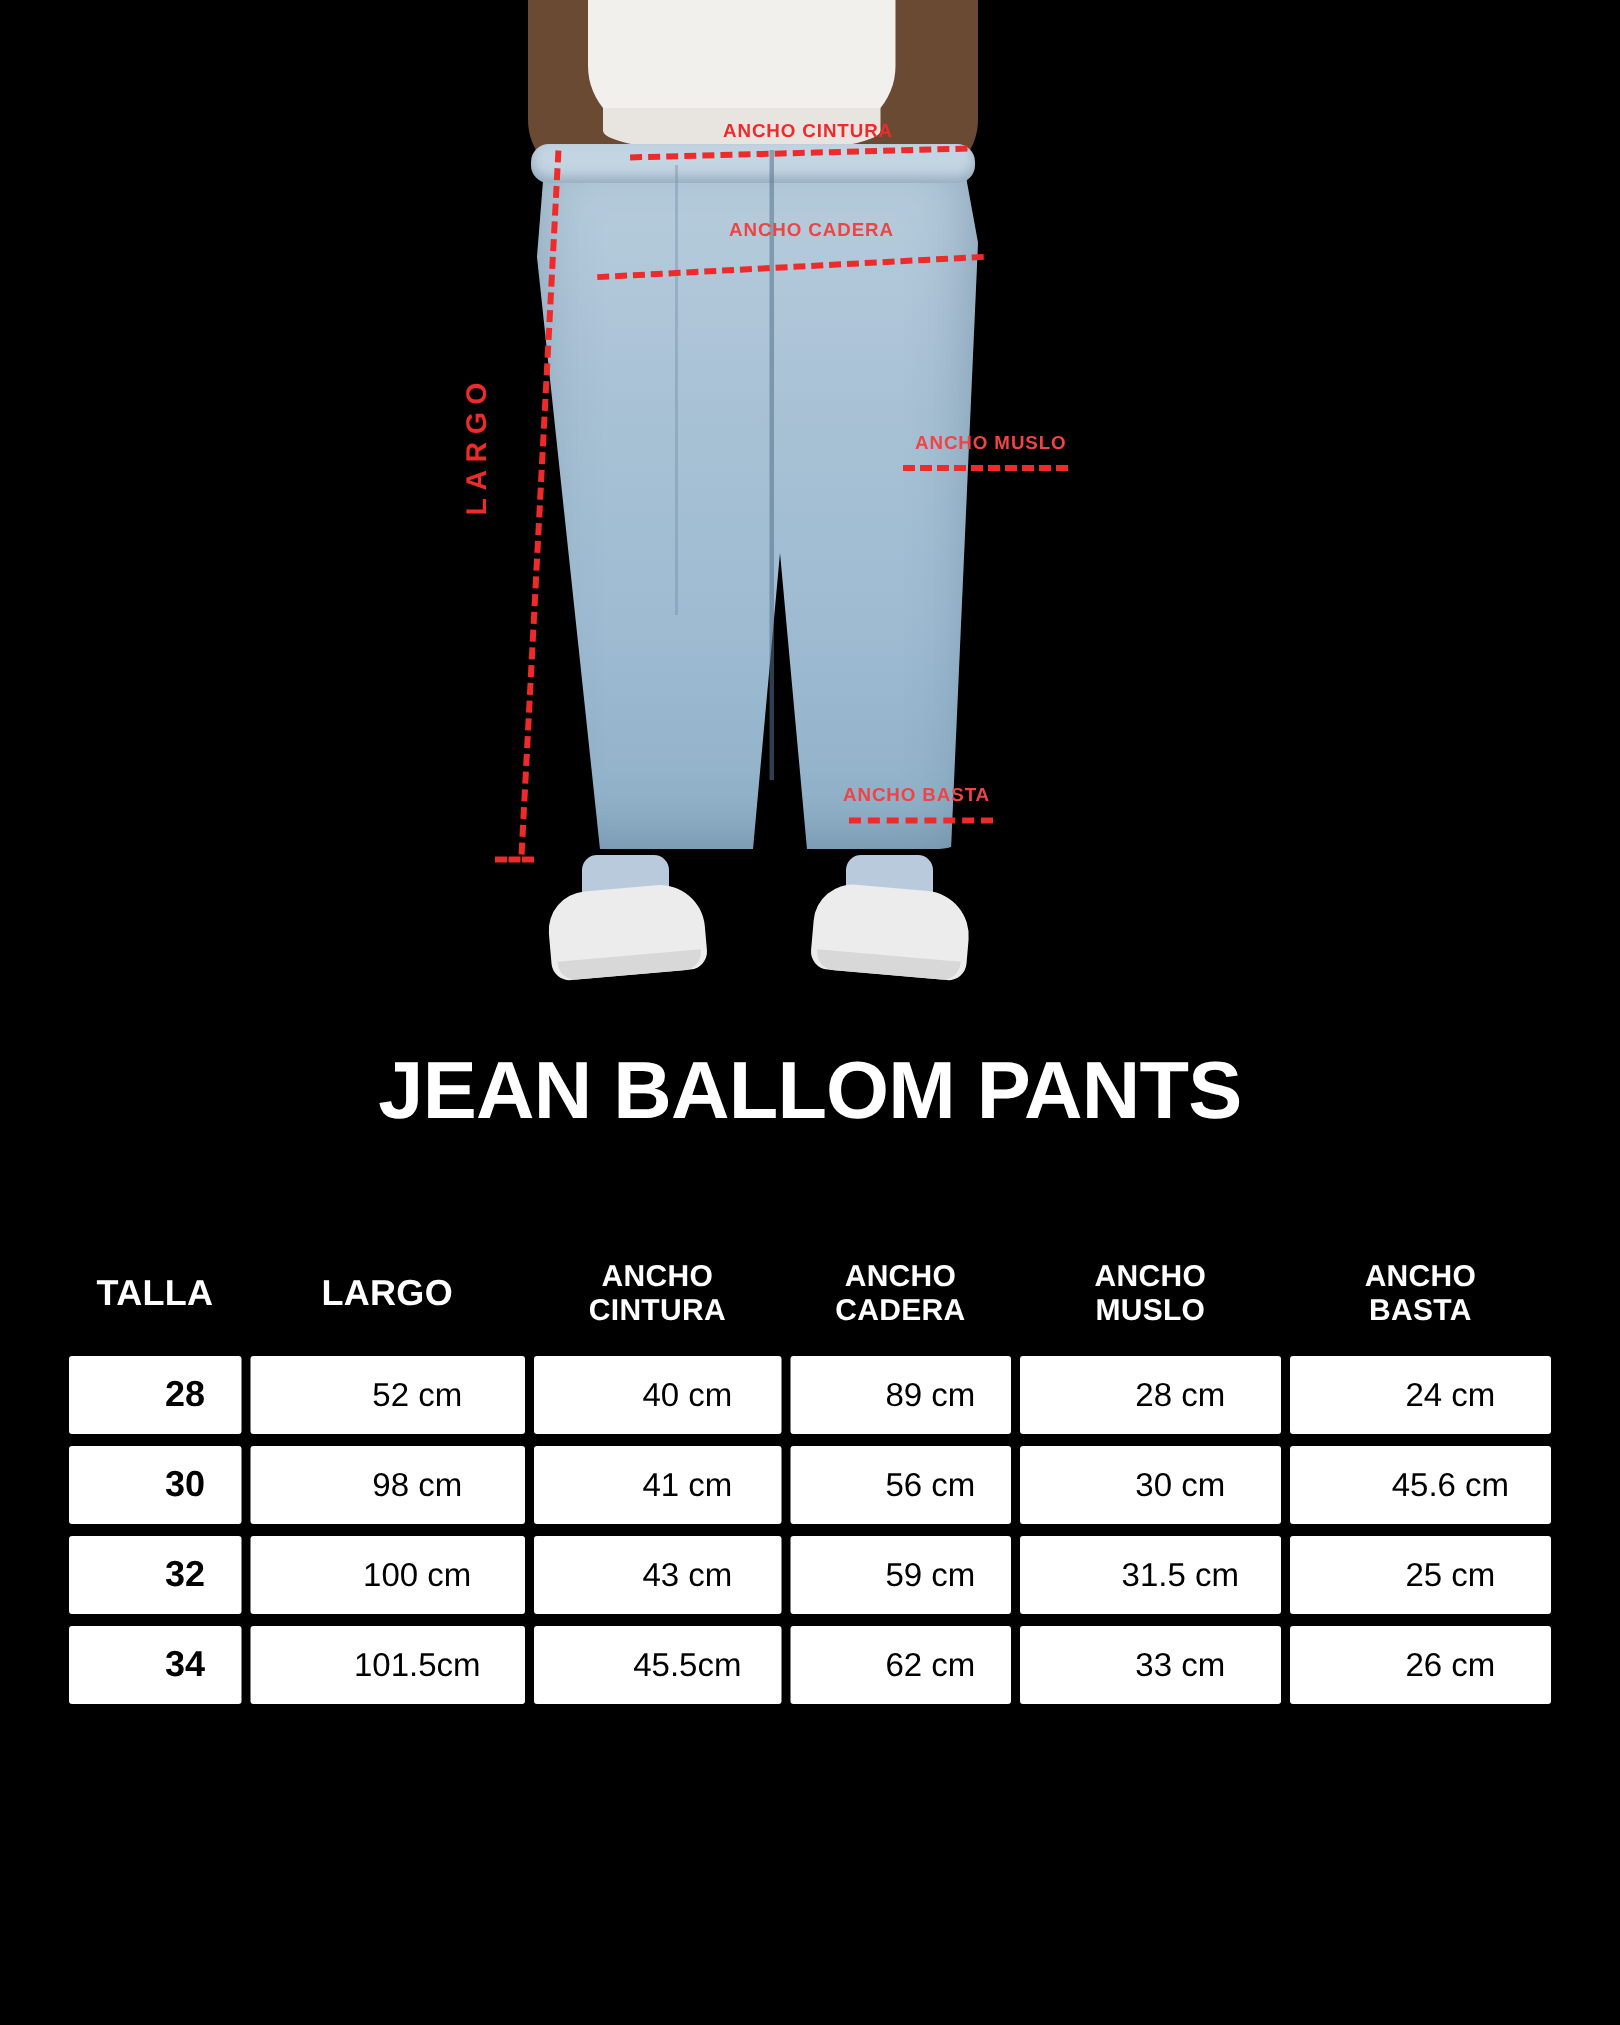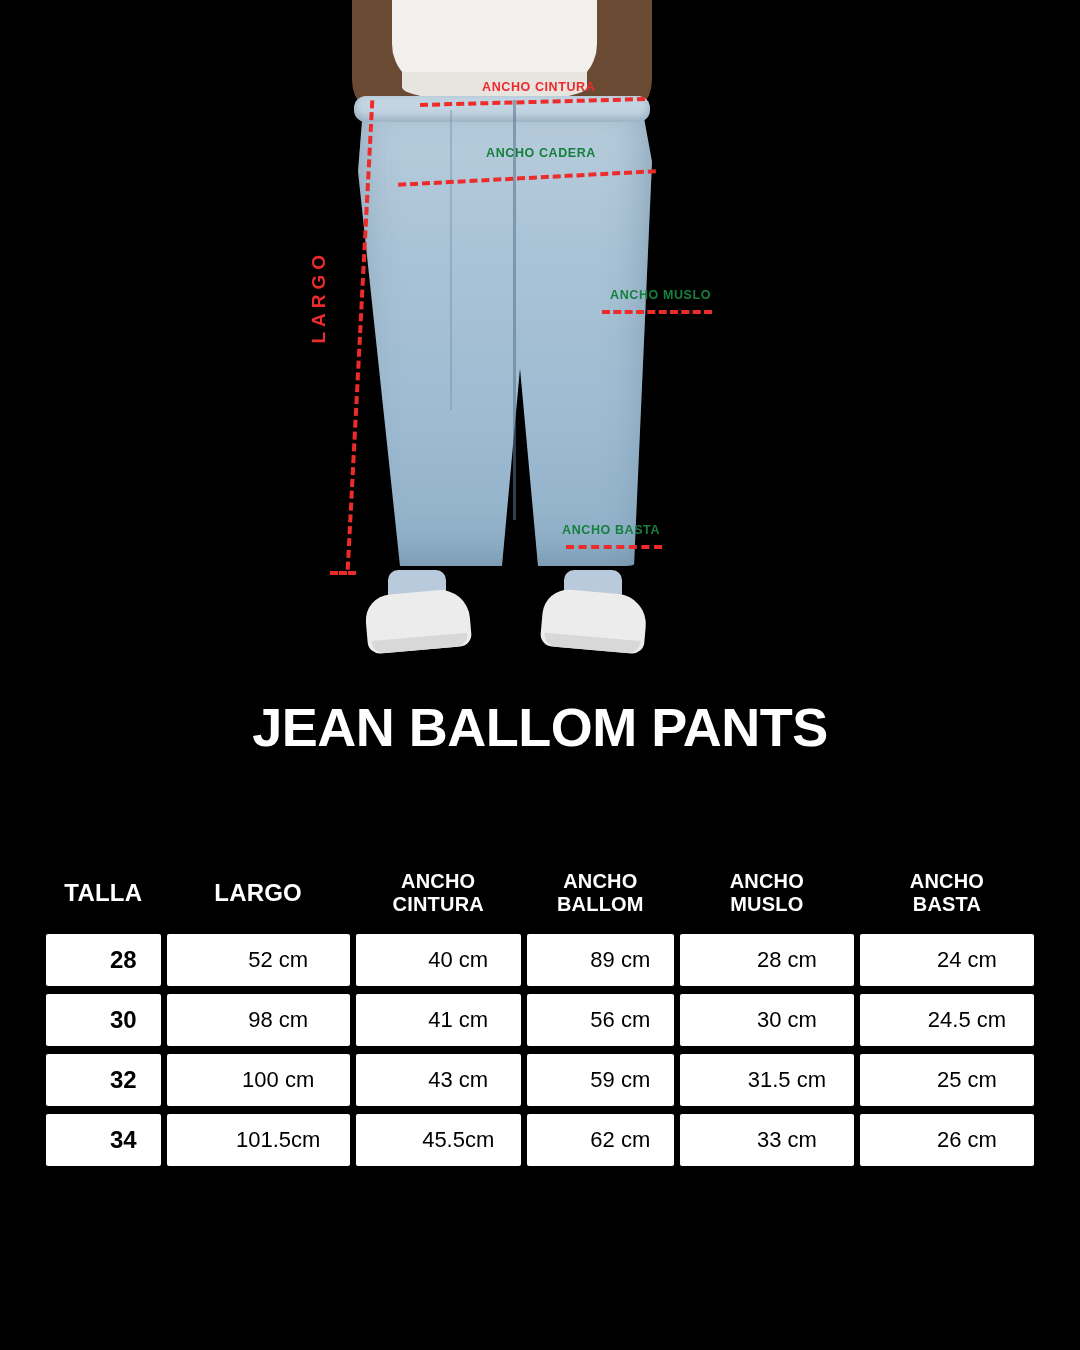--- a/index.html
+++ b/index.html
@@ -149,39 +149,39 @@
     border-left: 4px dashed #ee2b2b;
   }
   .lbl {
     position: absolute;
     font-size: 12.5px;
     font-weight: 700;
     letter-spacing: 0.6px;
     white-space: nowrap;
   }
   .lbl.red { color: #ee2b2b; }
-  .lbl.white { color: #15803d; }
+  .lbl.white { color: #ef4444; }
 
   
   .title {
     position: absolute;
     top: 696px;
     left: 0;
     width: 1080px;
     text-align: center;
     color: #ffffff;
     font-size: 54px;
     font-weight: 700;
     letter-spacing: -0.5px;
   }
 
   
   .table-wrap {
     position: absolute;
-    top: 862px;
+    top: 832px;
     left: 40px;
     width: 1000px;
   }
   table {
     width: 100%;
     border-collapse: separate;
     border-spacing: 6px 8px;
   }
   thead th {
     color: #ffffff;
@@ -254,21 +254,21 @@
           </th>
           <th class="wide">
             <span>LARGO</span>
           </th>
           <th>
             <span>ANCHO</span><br>
             <span>CINTURA</span>
           </th>
           <th>
             <span>ANCHO</span><br>
-            <span>BALLOM</span>
+            <span>CADERA</span>
           </th>
           <th>
             <span>ANCHO</span><br>
             <span>MUSLO</span>
           </th>
           <th>
             <span>ANCHO</span><br>
             <span>BASTA</span>
           </th>
         </tr>
@@ -281,21 +281,21 @@
           <td>89 cm</td>
           <td>28 cm</td>
           <td>24 cm</td>
         </tr>
         <tr>
           <td class="size">30</td>
           <td>98 cm</td>
           <td>41 cm</td>
           <td>56 cm</td>
           <td>30 cm</td>
-          <td>24.5 cm</td>
+          <td>45.6 cm</td>
         </tr>
         <tr>
           <td class="size">32</td>
           <td>100 cm</td>
           <td>43 cm</td>
           <td>59 cm</td>
           <td>31.5 cm</td>
           <td>25 cm</td>
         </tr>
         <tr>

